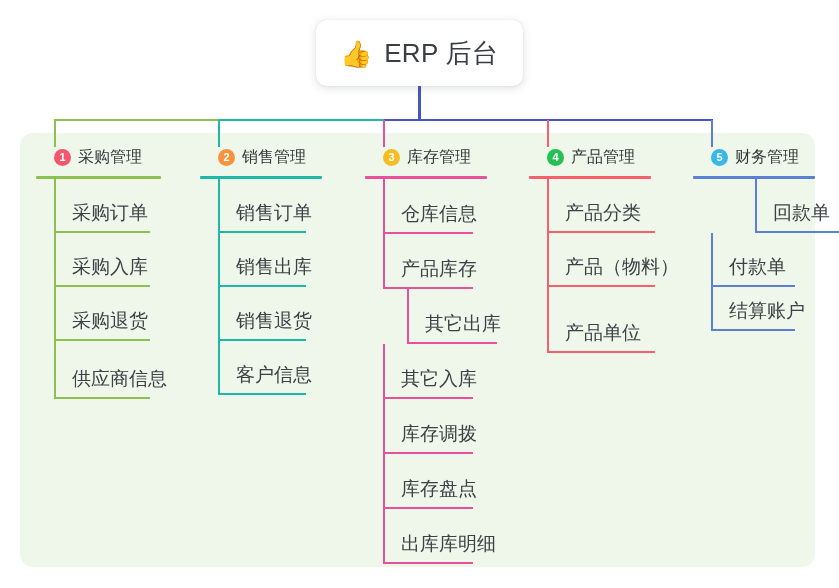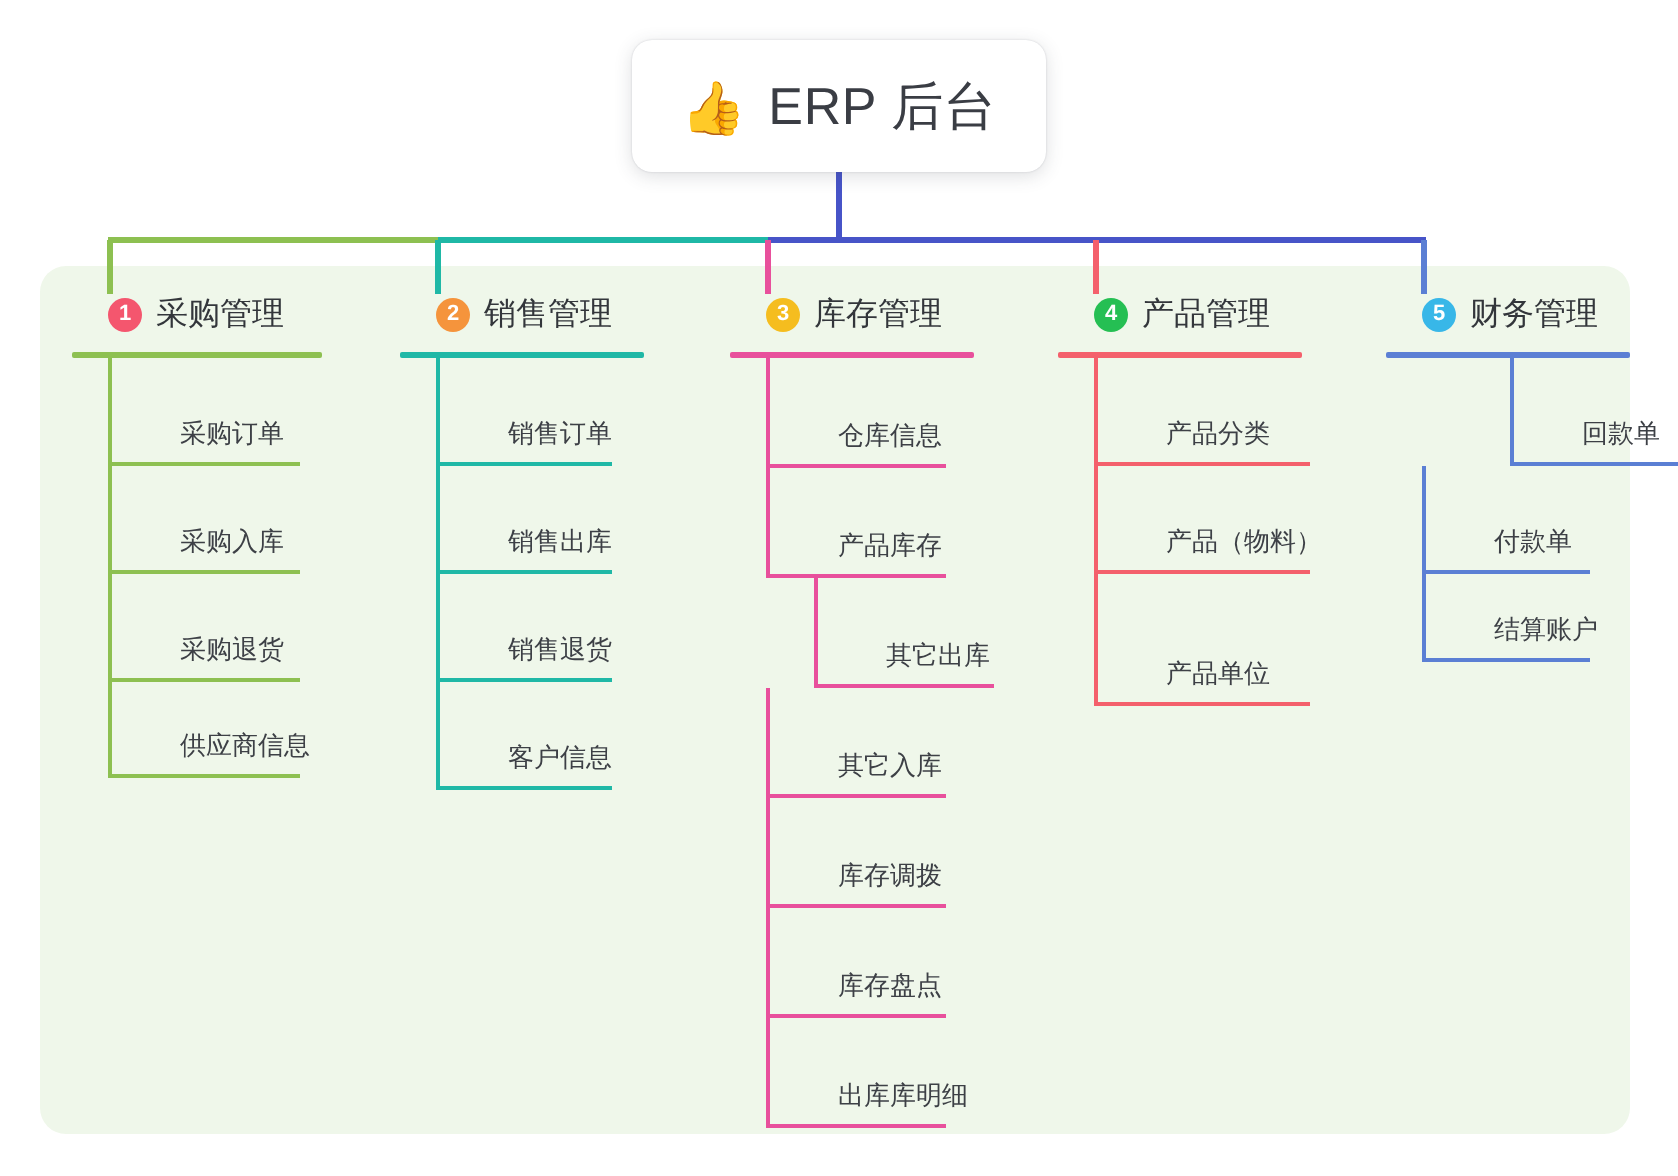--- a/index.html
+++ b/index.html
@@ -108,23 +108,23 @@
   .items {
     position: relative;
     margin-left: 18px;
   }
   .item {
     position: relative;
     box-sizing: border-box;
   }
   .item-text {
     position: absolute;
-    left: 36px;
+    left: 18px;
     bottom: 7px;
-    font-size: 13px;
+    font-size: 19px;
     color: #3d4046;
     white-space: nowrap;
   }
   .item-underline {
     position: absolute;
     left: 0;
     bottom: 0;
     height: 1.6px;
   }
   .item-stem {
@@ -175,21 +175,21 @@
           <div class="item" style="height: 54px;">
             <div class="item-stem" style="background: rgb(141, 192, 81);"></div>
             <div class="item-text">采购入库</div>
             <div class="item-underline" style="background: rgb(141, 192, 81); width: 96px;"></div>
           </div>
           <div class="item" style="height: 54px;">
             <div class="item-stem" style="background: rgb(141, 192, 81);"></div>
             <div class="item-text">采购退货</div>
             <div class="item-underline" style="background: rgb(141, 192, 81); width: 96px;"></div>
           </div>
-          <div class="item" style="height: 48px; padding-left: 32px;">
+          <div class="item" style="height: 58px; padding-left: 32px;">
             <div class="item-stem" style="background: rgb(141, 192, 81);"></div>
             <div class="item-text">供应商信息</div>
             <div class="item-underline" style="background: rgb(141, 192, 81); width: 96px;"></div>
           </div>
         </div>
       </div>
       <div class="column" style="left: 200px; width: 122px;">
         <div class="col-header">
           <span class="badge" style="background: rgb(245, 148, 60);">2</span>
           <span class="col-title">销售管理</span>

